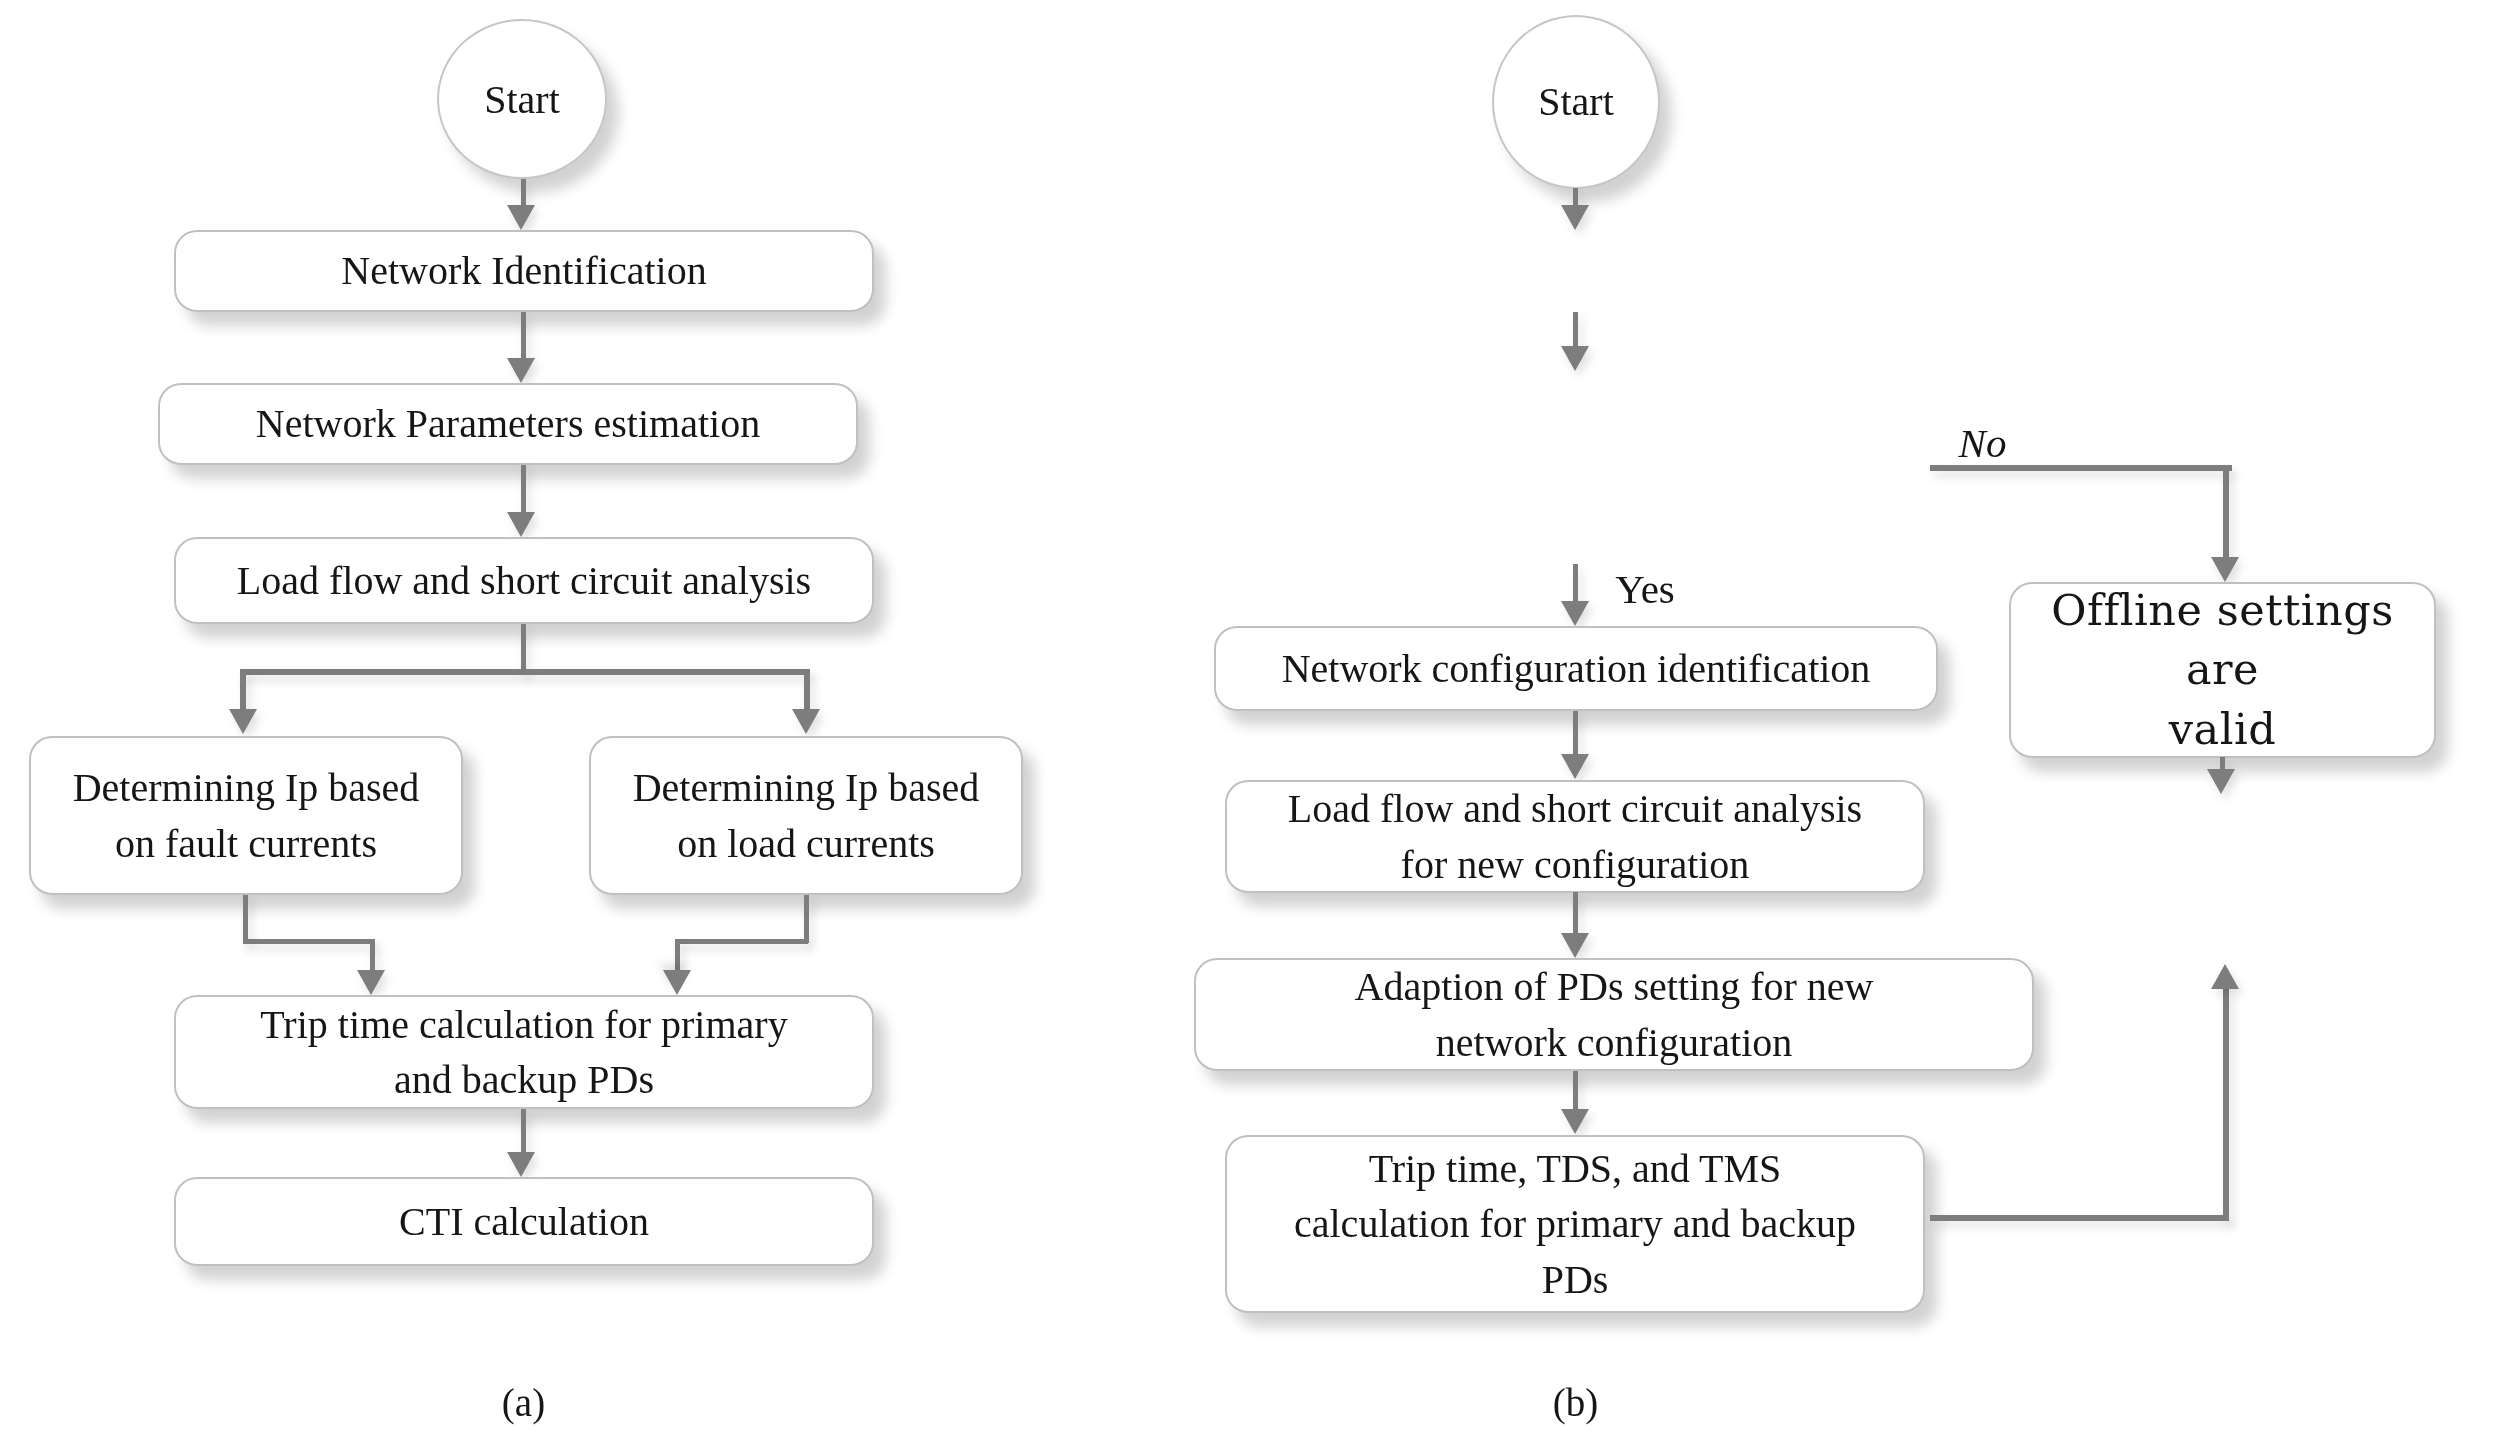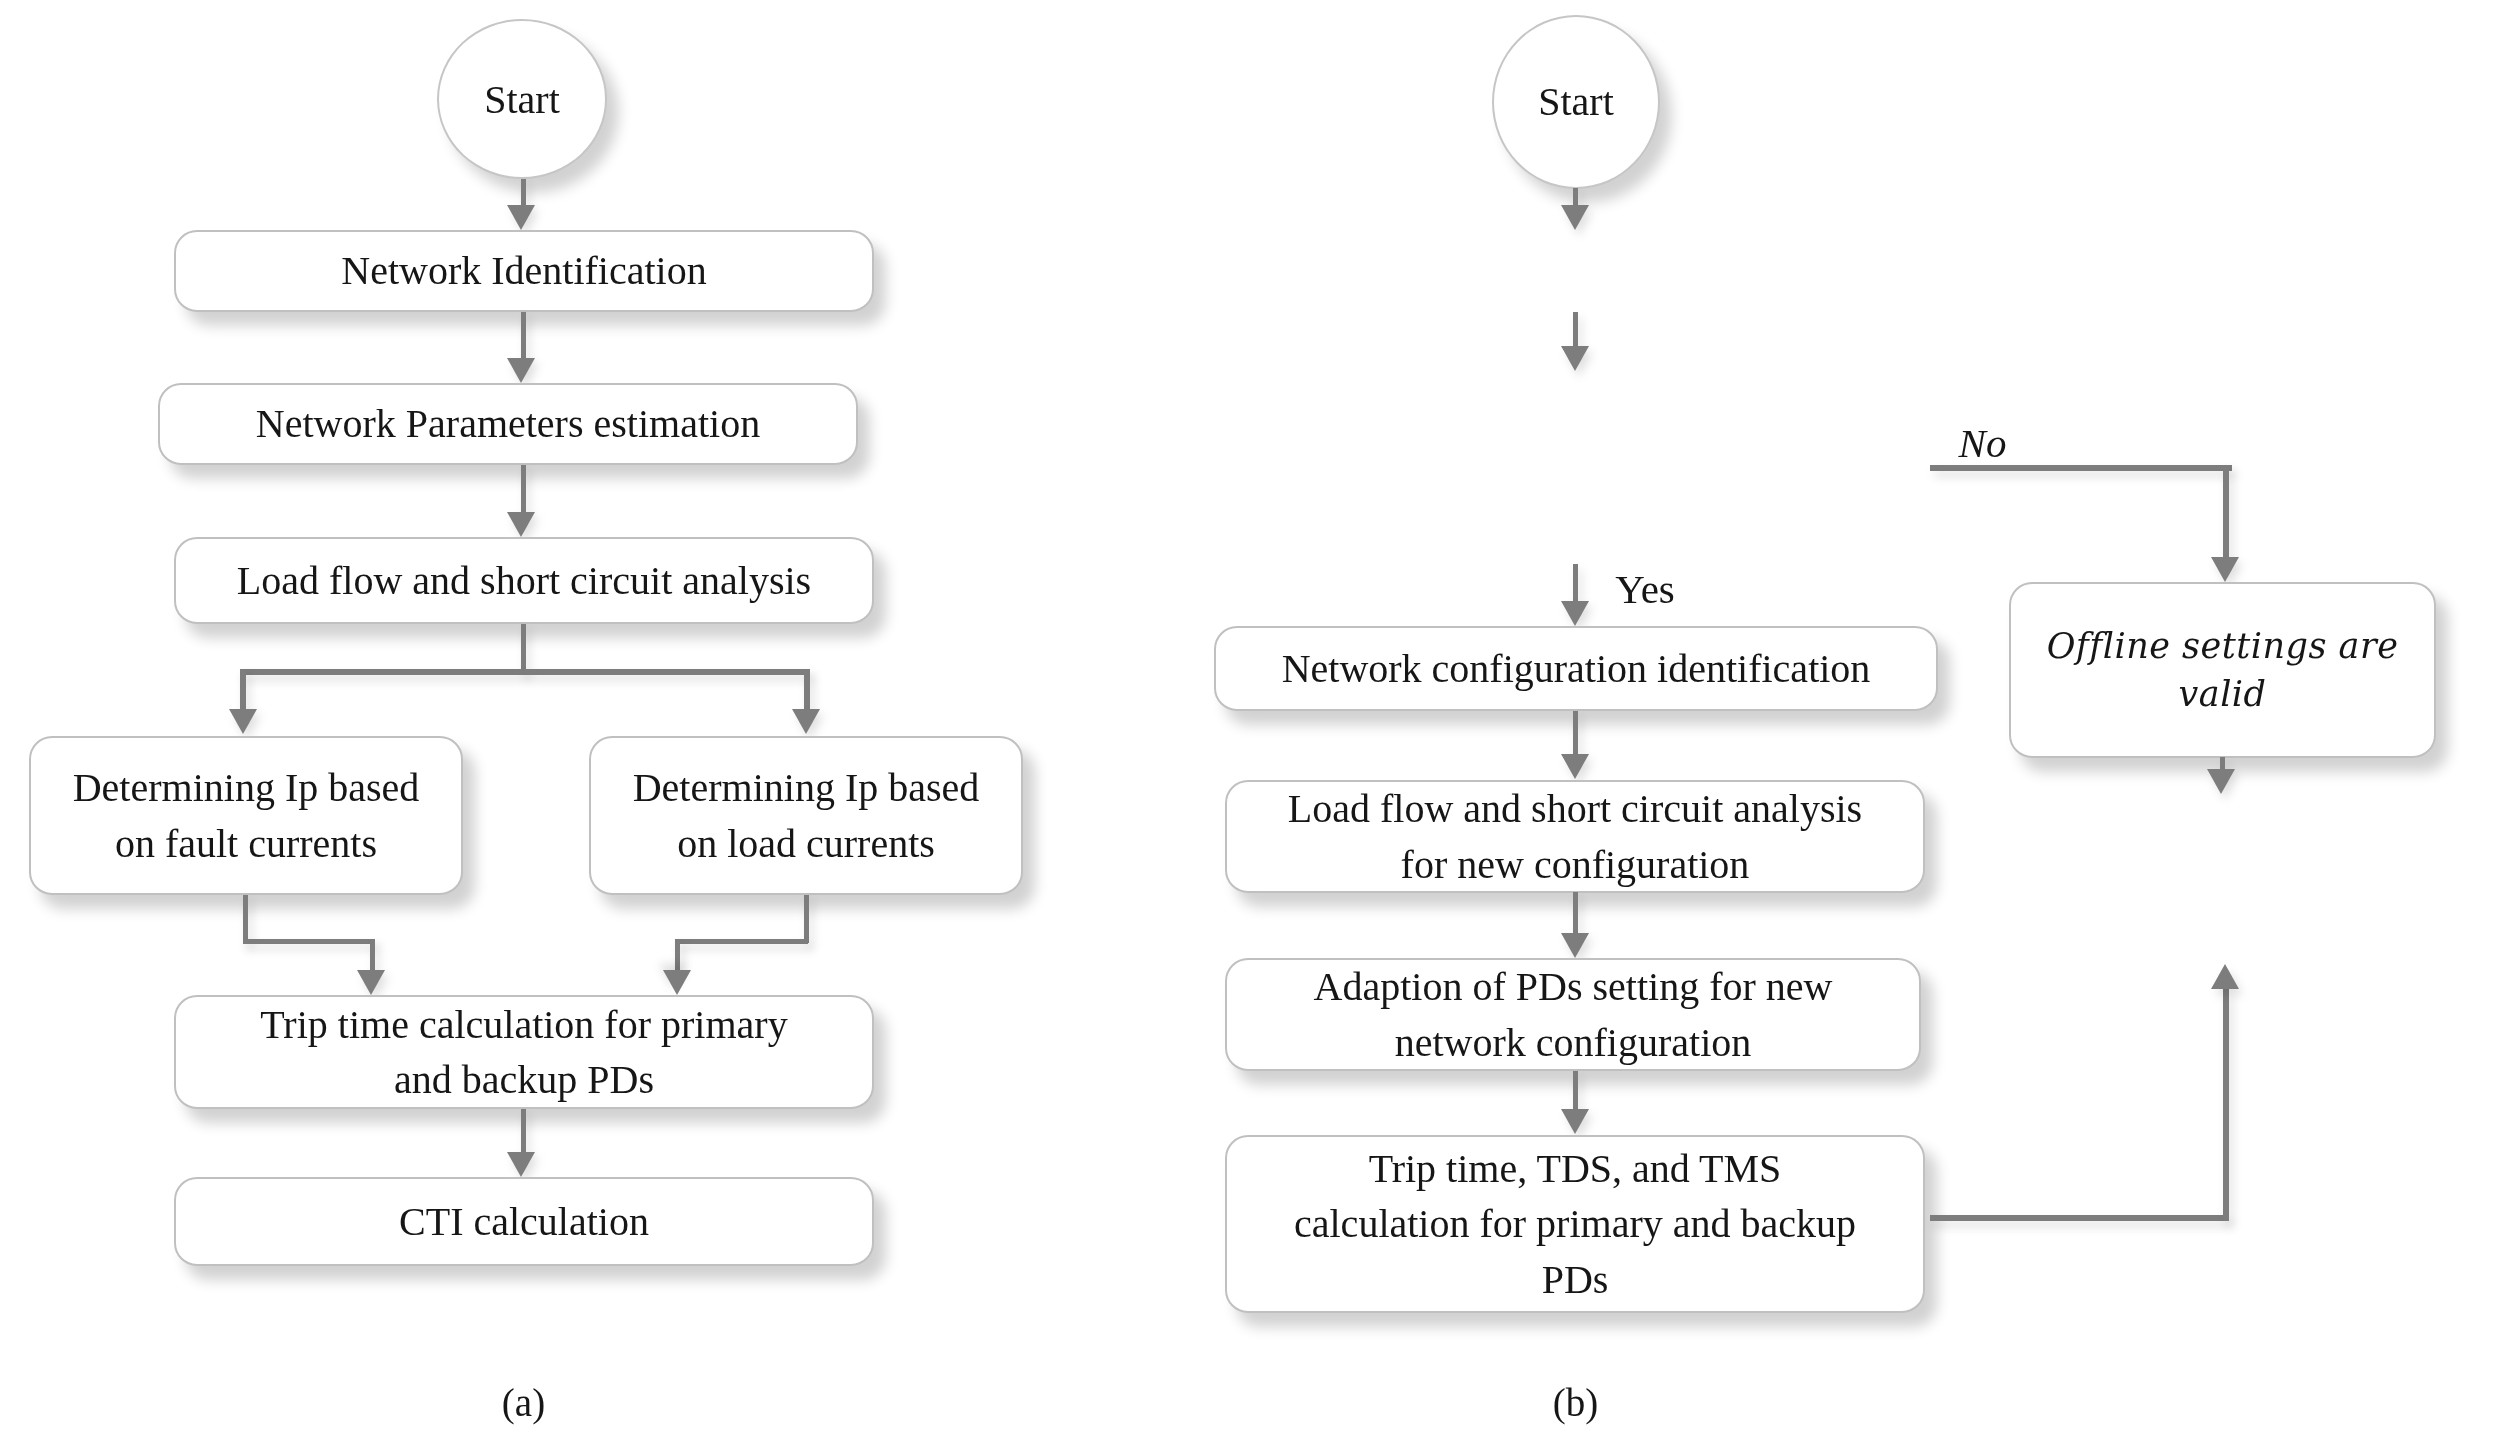--- a/index.html
+++ b/index.html
@@ -37,23 +37,22 @@
     box-shadow: 11.6px 13.5px 13.5px rgba(0,0,0,0.18);
     display: flex;
     align-items: center;
     justify-content: center;
     text-align: center;
     box-sizing: border-box;
     font-size: 40px;
   }
   .serif-alt {
     font-family: "DejaVu Serif", serif;
-    font-size: 35px;
+    font-size: 43px;
     letter-spacing: 0.5px;
-    font-style: italic;
   }
   .vline, .hline {
     position: absolute;
     background: #7d7d7d;
     filter: drop-shadow(4.8px 6.8px 4.8px rgba(0,0,0,0.12));
   }
   .tri-down {
     position: absolute;
     width: 0; height: 0;
     border-left: 14.5px solid transparent;
@@ -190,21 +189,21 @@
   <div class="tri-down" style="left:1561px; top:754px;"></div>
 
   <div class="box" style="left:1225px; top:780px; width:700px; height:113px;">
     <span>Load flow and short circuit analysis
 for new configuration</span>
   </div>
 
   <div class="vline" style="left:1573px; top:892px; width:4.8px; height:42px;"></div>
   <div class="tri-down" style="left:1561px; top:933px;"></div>
 
-  <div class="box" style="left:1225px; top:958px; width:696px; height:113px;">
+  <div class="box" style="left:1194px; top:958px; width:840px; height:113px;">
     <span>Adaption of PDs setting for new
 network configuration</span>
   </div>
 
   <div class="vline" style="left:1573px; top:1071px; width:4.8px; height:41px;"></div>
   <div class="tri-down" style="left:1561px; top:1109px;"></div>
 
   <div class="box" style="left:1225px; top:1135px; width:700px; height:178px;">
     <span>Trip time, TDS, and TMS
 calculation for primary and backup

